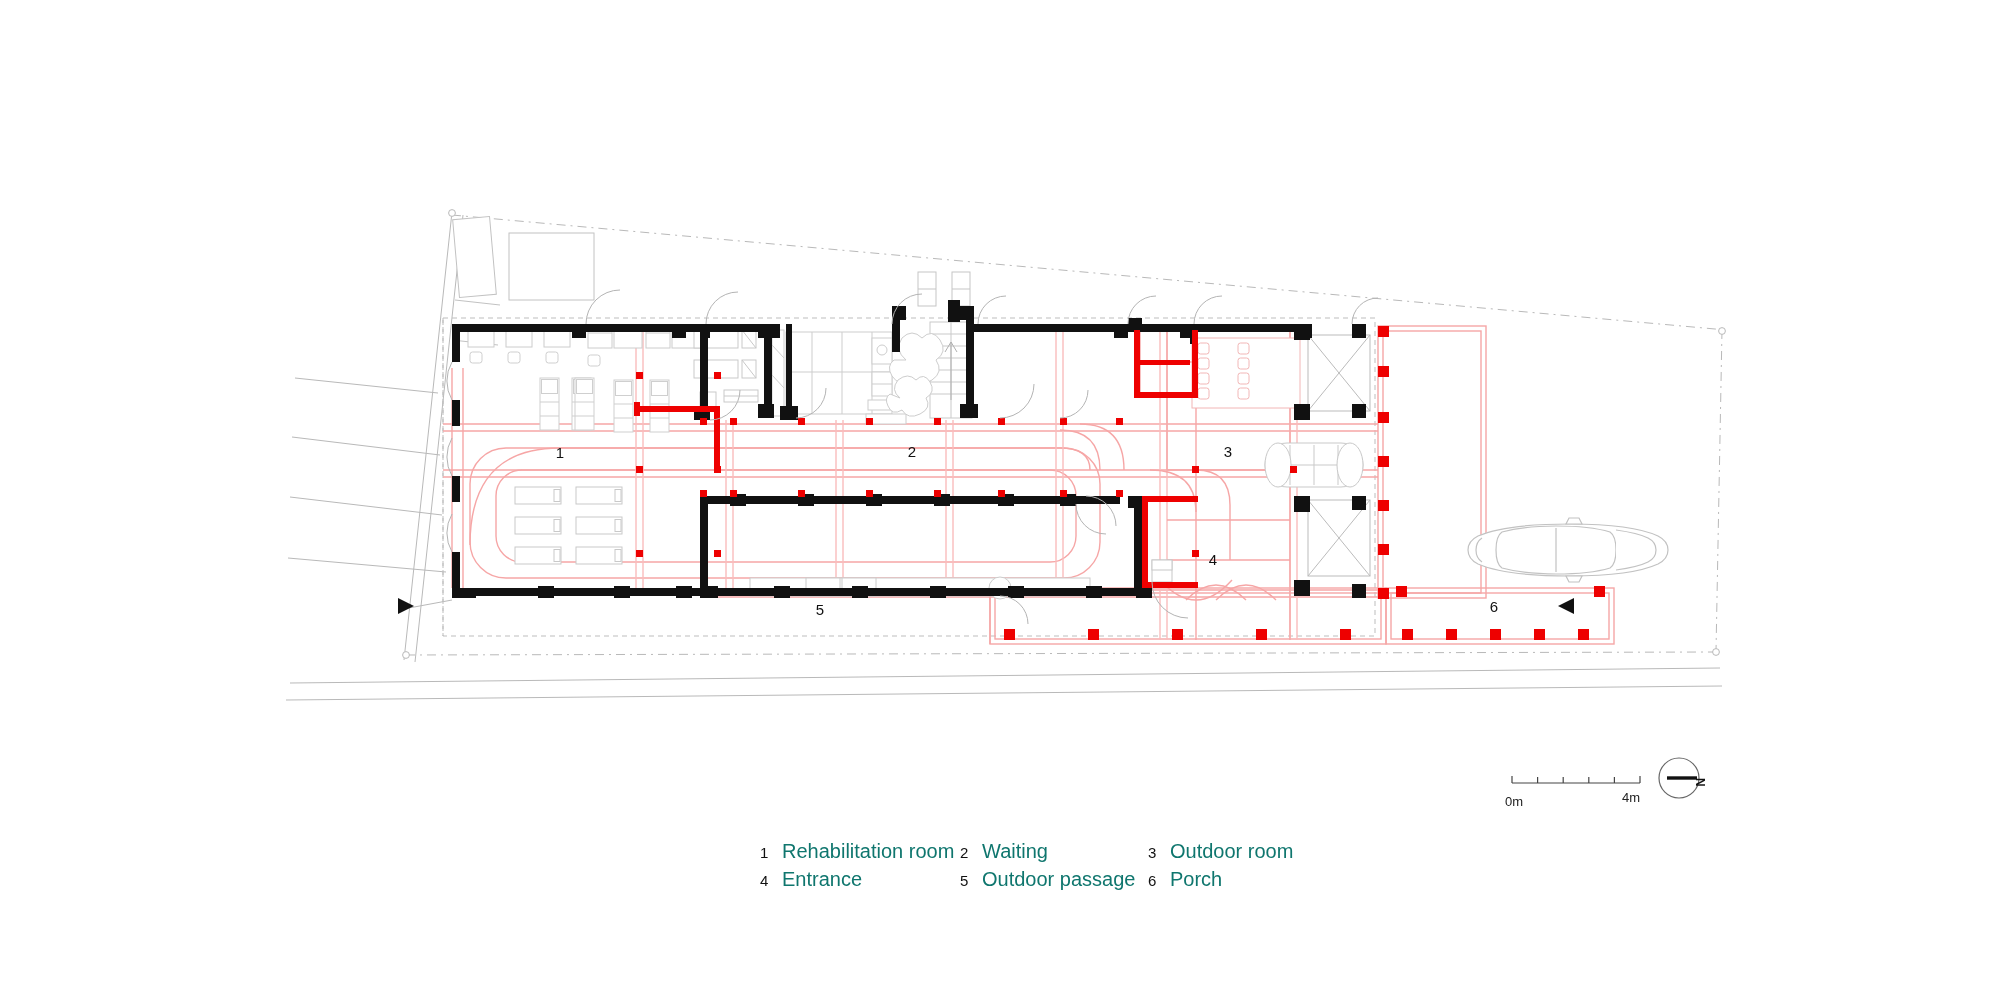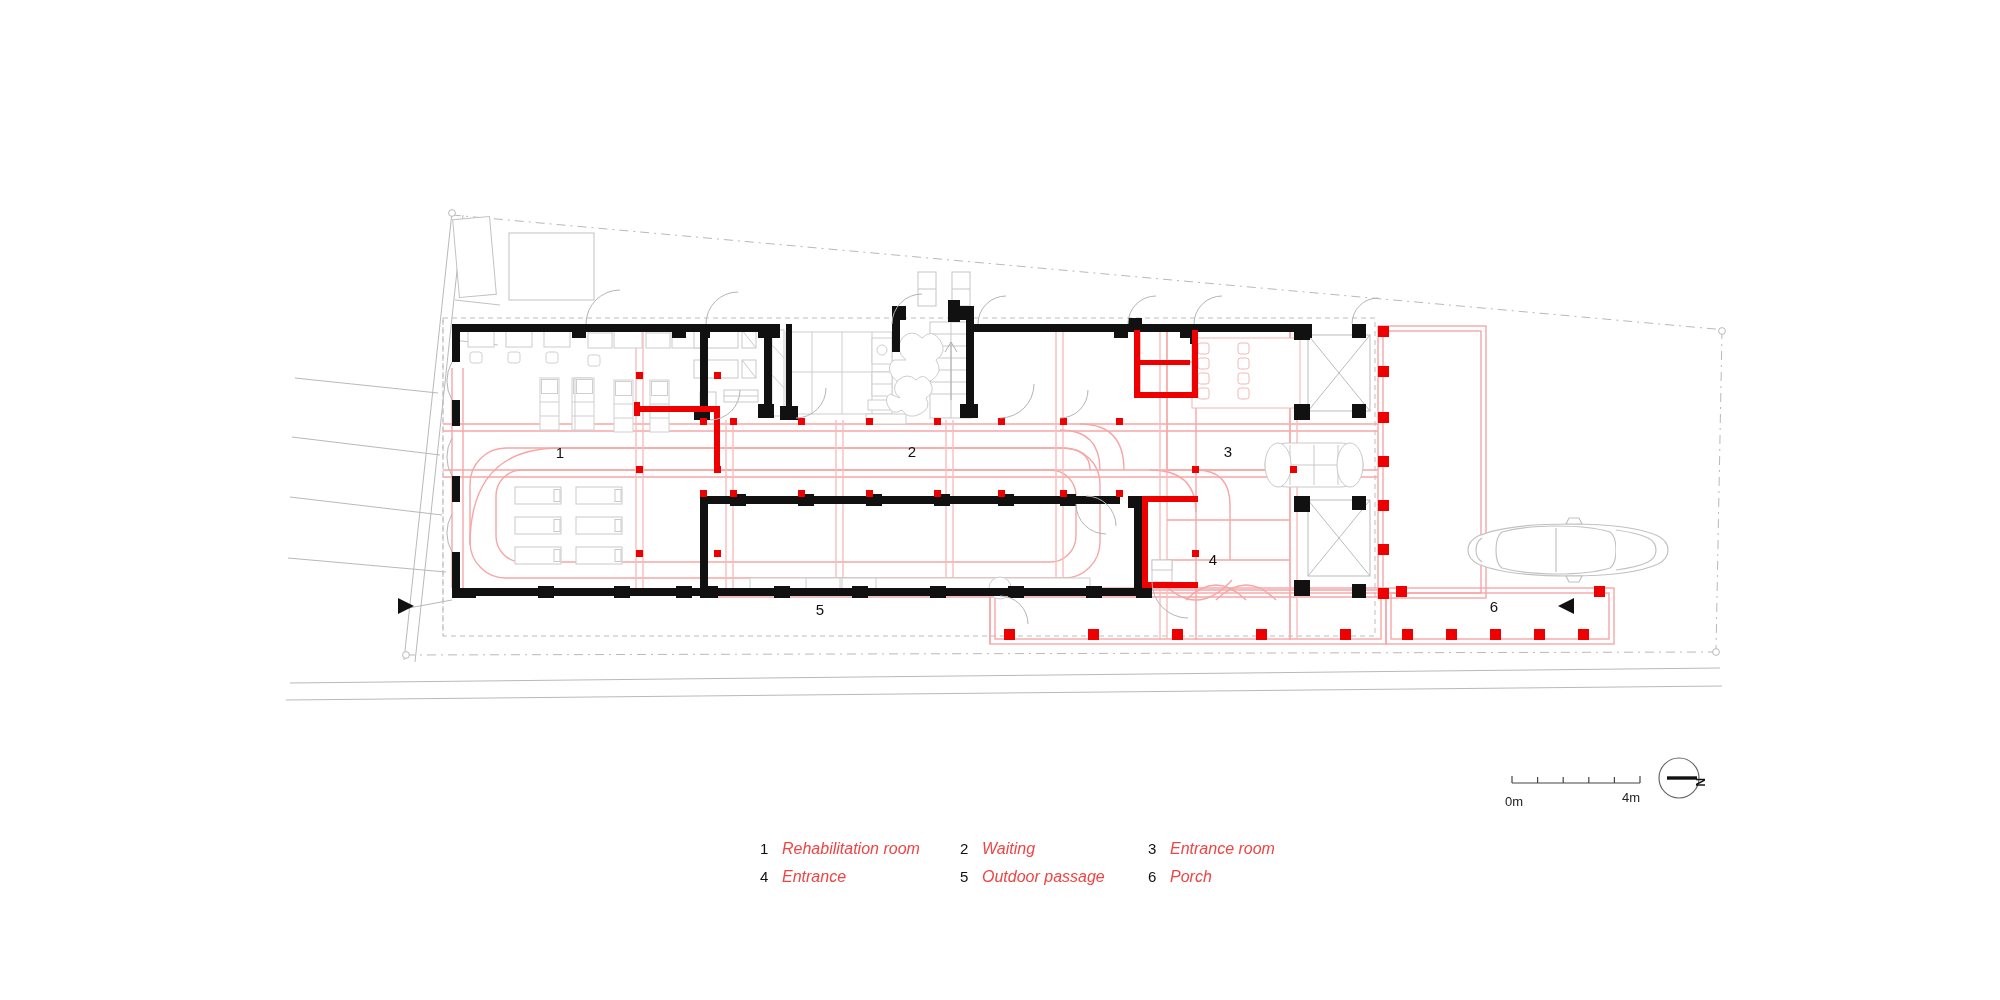--- a/index.html
+++ b/index.html
@@ -5,21 +5,21 @@
   html,body{margin:0;padding:0;background:#ffffff;}
   body{width:2000px;height:1000px;overflow:hidden;
        font-family:"Liberation Sans","DejaVu Sans",sans-serif;color:#1a1a1a;}
   #sheet{position:relative;width:2000px;height:1000px;background:#fff;}
   svg{display:block;}
   .planlabel{font-family:"Liberation Sans","DejaVu Sans",sans-serif;font-size:15px;fill:#111;}
   .capt{position:absolute;font-size:15px;color:#111;white-space:nowrap;}
   #title{left:0;right:0;top:778px;text-align:center;font-size:16px;}
   .legitem{display:flex;align-items:baseline;}
   .legnum{width:22px;font-size:15px;color:#111;}
-  .legtxt{font-size:16px;color:#ef4444;font-style:italic;}
+  .legtxt{font-size:20px;color:#0f766e;}
   .sm{position:absolute;font-size:13px;color:#222;}
 </style>
 </head>
 <body>
 
 <div id="sheet">
 
   <svg width="2000" height="1000" viewBox="0 0 2000 1000">
 
     <defs>
@@ -505,21 +505,21 @@
       <div class="capt legitem" style="left: 760px; top: 840px;">
         <span class="legnum">1</span>
         <span class="legtxt">Rehabilitation room</span>
       </div>
       <div class="capt legitem" style="left: 960px; top: 840px;">
         <span class="legnum">2</span>
         <span class="legtxt">Waiting</span>
       </div>
       <div class="capt legitem" style="left: 1148px; top: 840px;">
         <span class="legnum">3</span>
-        <span class="legtxt">Entrance room</span>
+        <span class="legtxt">Outdoor room</span>
       </div>
       <div class="capt legitem" style="left: 760px; top: 868px;">
         <span class="legnum">4</span>
         <span class="legtxt">Entrance</span>
       </div>
       <div class="capt legitem" style="left: 960px; top: 868px;">
         <span class="legnum">5</span>
         <span class="legtxt">Outdoor passage</span>
       </div>
       <div class="capt legitem" style="left: 1148px; top: 868px;">

